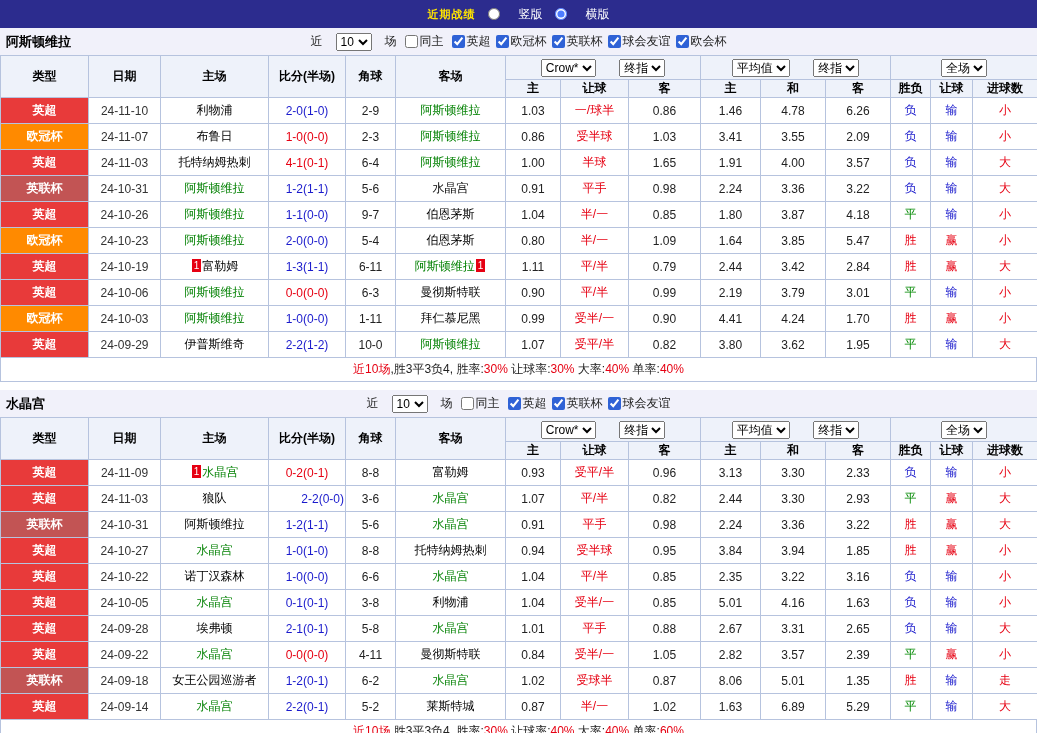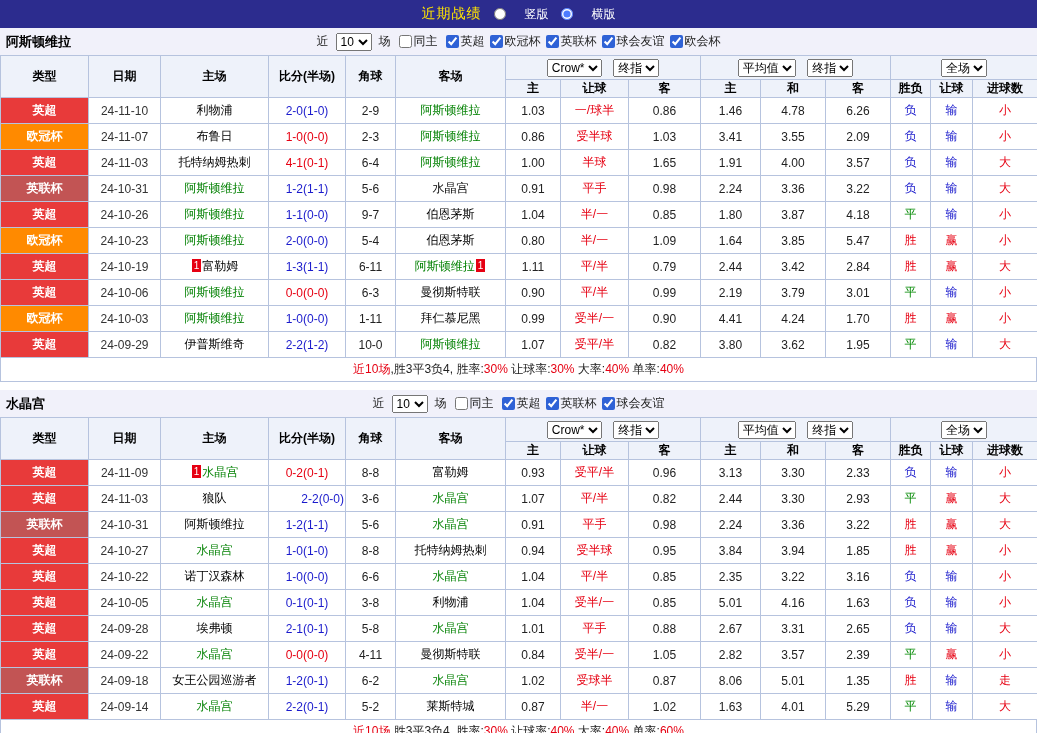--- a/index.html
+++ b/index.html
@@ -1,23 +1,23 @@
 <!DOCTYPE html>
 <html style="--topbar_bg: #2c2c8e; --title_color: #ffe400; --band_bg: #f1f1fa; --head_bg: #eef2fa; --border: #b6c3de; --red: #e60012; --blue: #1a1acc; --green: #008800; --black: #222222; --focus_green: #008000;"><head>
 <meta charset="utf-8">
 <style>
   *{box-sizing:border-box;margin:0;padding:0}
   html,body{background:#fff}
   body{width:1037px;font:12px "Liberation Sans","DejaVu Sans",sans-serif;color:var(--black,#222)}
   .topbar{height:28px;background:var(--topbar_bg,#2c2c8e);display:flex;align-items:center;justify-content:center;gap:12px}
-  .topbar .title{color:var(--title_color,#ffe400);font-weight:normal;font-size:14px;letter-spacing:1px}
+  .topbar .title{color:var(--title_color,#ffe400);font-weight:bold;font-size:11px;letter-spacing:1px}
   .topbar label{color:#fff;display:inline-flex;align-items:center;gap:19px;cursor:pointer;font-size:12px}
   input[type=radio]{accent-color:#4d7cff;width:12px;height:12px}
   input[type=checkbox]{width:13px;height:13px;accent-color:#2f62d6}
-  select{font-size:12px;height:18px;margin:0 4px}
+  select{font-size:12px;height:18px;margin:0 10px}
   .team-section+.team-section{margin-top:8px}
   .band{position:relative;height:27px;background:var(--band_bg,#f1f1fa);display:flex;align-items:center;justify-content:center}
   .band .team-name{position:absolute;left:6px;font-weight:bold;font-size:13px;color:#000}
   .filters{display:flex;align-items:center;gap:3px}
   .filters .cb{display:inline-flex;align-items:center;gap:2px;margin-left:5px;cursor:pointer}
   table.grid{width:1037px;border-collapse:collapse;table-layout:fixed}
   .grid th,.grid td{border:1px solid var(--border,#b6c3de);text-align:center;overflow:hidden;white-space:nowrap;font-size:12px;padding:0 1px}
   .grid thead th{background:var(--head_bg,#eef2fa);font-weight:bold;color:#000}
   .grid thead tr.hr1 th{height:24px}
   .grid thead tr.hr2 th{height:18px}
@@ -533,21 +533,21 @@
             <td class="league" style="background: rgb(232, 58, 58);">英超</td>
             <td class="date">24-09-14</td>
             <td><span class="focus-team">水晶宫</span></td>
             <td style="color: rgb(26, 26, 204);">2-2(0-1)</td>
             <td class="odds">5-2</td>
             <td><span class="team-name-text">莱斯特城</span></td>
             <td class="odds">0.87</td>
             <td class="handicap">半/一</td>
             <td class="odds">1.02</td>
             <td class="odds">1.63</td>
-            <td class="odds">4.01</td>
+            <td class="odds">6.89</td>
             <td class="odds">5.29</td>
             <td style="color: rgb(0, 136, 0);">平</td>
             <td style="color: rgb(26, 26, 204);">输</td>
             <td style="color: rgb(230, 0, 18);">大</td>
           </tr>
         </tbody>
     </table>
     <div class="summary"><span style="color: rgb(230, 0, 18);">近10场</span><span style="color: rgb(34, 34, 34);">,胜3平3负4, 胜率:</span><span style="color: rgb(230, 0, 18);">30%</span><span style="color: rgb(34, 34, 34);"> 让球率:</span><span style="color: rgb(230, 0, 18);">40%</span><span style="color: rgb(34, 34, 34);"> 大率:</span><span style="color: rgb(230, 0, 18);">40%</span><span style="color: rgb(34, 34, 34);"> 单率:</span><span style="color: rgb(230, 0, 18);">60%</span></div>
   </section>
 </div>

